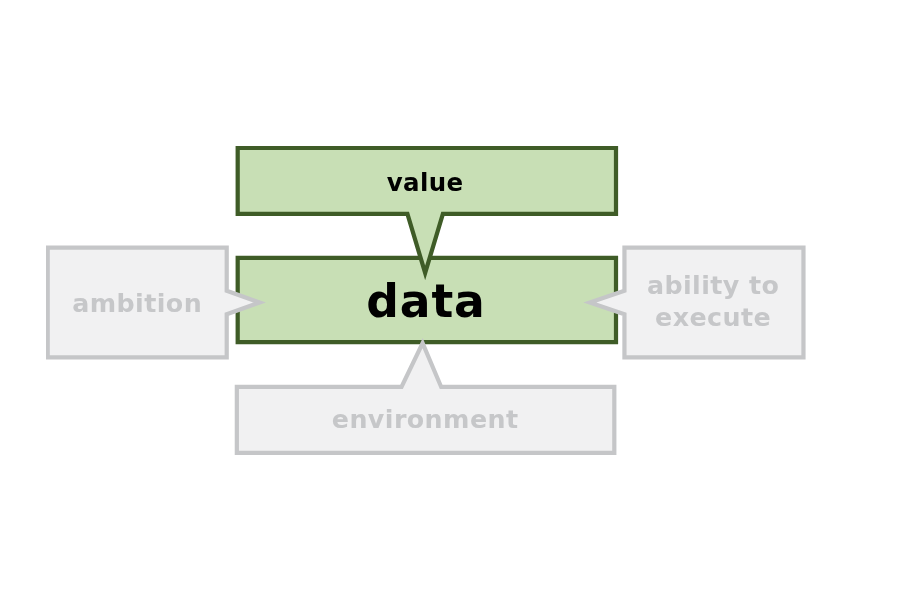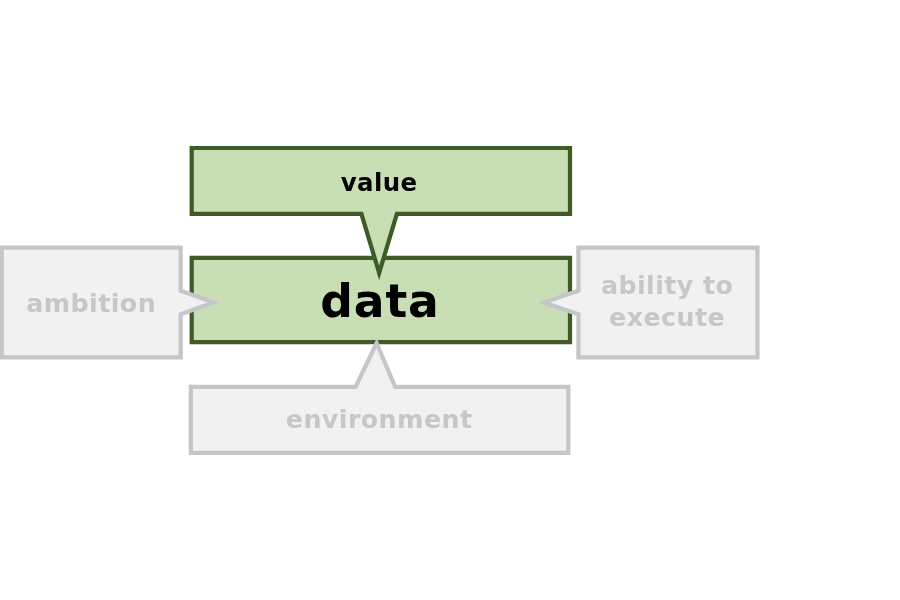--- a/index.html
+++ b/index.html
@@ -7,20 +7,21 @@
     padding: 0;
     background: #ffffff;
   }
   .canvas {
     position: relative;
     width: 760px;
     height: 600px;
     background: #ffffff;
     overflow: hidden;
     font-family: "DejaVu Sans", "Liberation Sans", sans-serif;
+    margin-left: 46px;
   }
   svg {
     position: absolute;
     inset: 0;
     width: 100%;
     height: 100%;
   }
   .shape {
     stroke-width: 5px;
     stroke-linejoin: miter;

